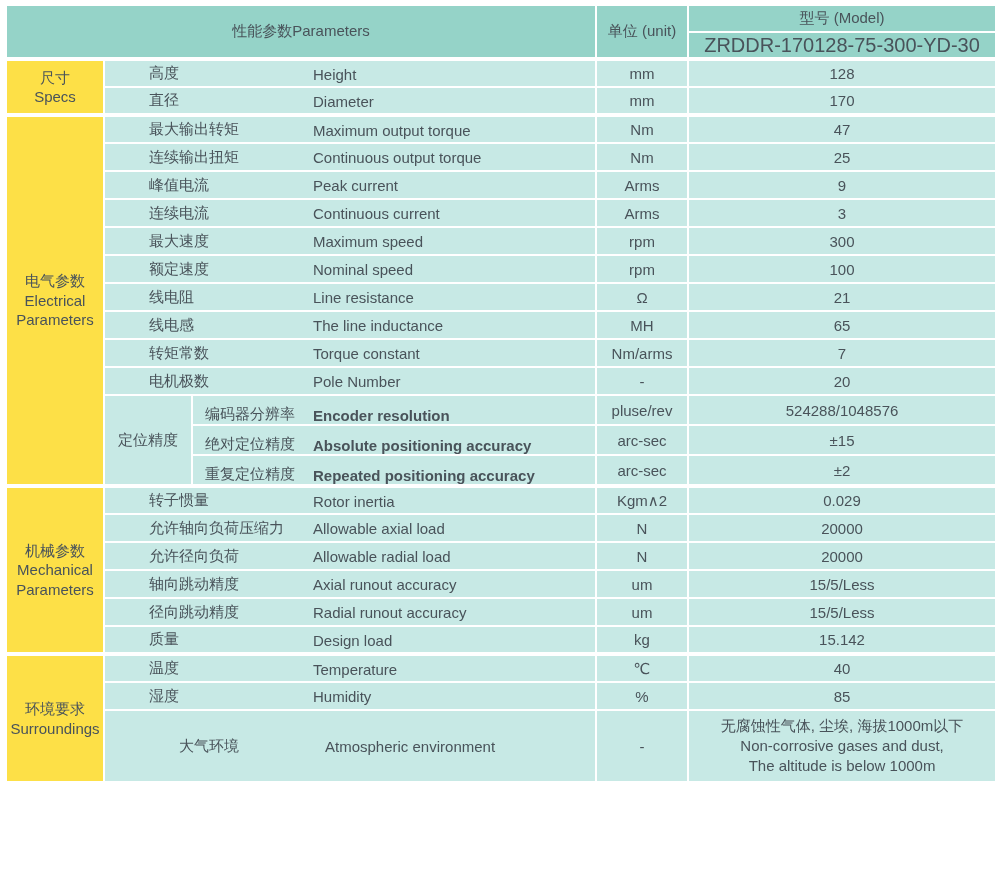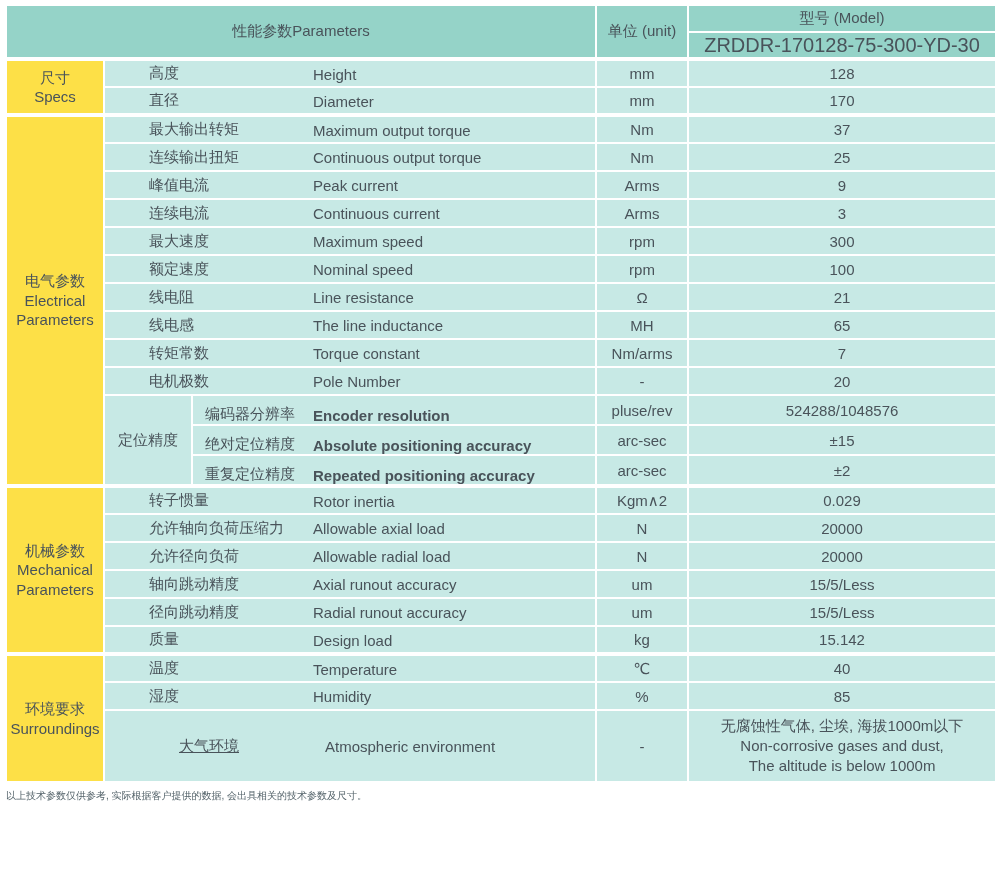--- a/index.html
+++ b/index.html
@@ -23,21 +23,21 @@
 
   
   tr.sec td { border-top-width:4px; }
 
   
   .pwrap { position:relative; padding-left:44px; }
   .pwrap .en { position:absolute; left:208px; top:50%; transform:translateY(-50%); white-space:nowrap; }
   .pwrap2 { position:relative; padding-left:12px;margin-top:9px; }
   .pwrap2 .en { position:absolute; left:120px; top:50%; transform:translateY(-50%); white-space:nowrap;font-weight:bold; }
   .pwrap3 { position:relative; }
-  .pwrap3 .cnc { display:inline-block; width:208px; text-align:center;text-decoration:underline; }
+  .pwrap3 .cnc { display:inline-block; width:208px; text-align:center; }
   .pwrap3 .en { position:absolute; left:208px; top:50%; transform:translateY(-50%); white-space:nowrap;margin-left:12px; }
 
   tr.tall td { height:72px; }
   .mlines { line-height:1.35; font-size:15px; }
 
   
   .foot { padding:6px 0 0 1px; }
   .foot .fcn { font-size:10px;  color:#55646b; line-height:1.35; }
   .foot .fen { font-size:10.5px; color:#7b8a91; line-height:1.35; }
 </style>
@@ -85,21 +85,21 @@
 
     <tr class="sec">
       <td class="grp" rowspan="13">
         <div>电气参数</div>
         <div>Electrical Parameters</div>
       </td>
       <td class="pc" colspan="2">
         <div class="pwrap"><span class="cn">最大输出转矩</span><span class="en">Maximum output torque</span></div>
       </td>
       <td class="uc">Nm</td>
-      <td class="vc">37</td>
+      <td class="vc">47</td>
     </tr>
     <tr>
       <td class="pc" colspan="2">
             <div class="pwrap"><span class="cn">连续输出扭矩</span><span class="en">Continuous output torque</span></div>
           </td>
       <td class="uc">Nm</td>
       <td class="vc">25</td>
     </tr>
     <tr>
       <td class="pc" colspan="2">
@@ -256,15 +256,14 @@
           <div>无腐蚀性气体, 尘埃, 海拔1000m以下</div>
           <div>Non-corrosive gases and dust,</div>
           <div>The altitude is below 1000m</div>
         </div>
       </td>
     </tr>
   </tbody>
     </table>
 
   <div class="foot">
-    <div class="fcn">以上技术参数仅供参考, 实际根据客户提供的数据, 会出具相关的技术参数及尺寸。</div>
   </div>
 </div>
 
 </body></html>

